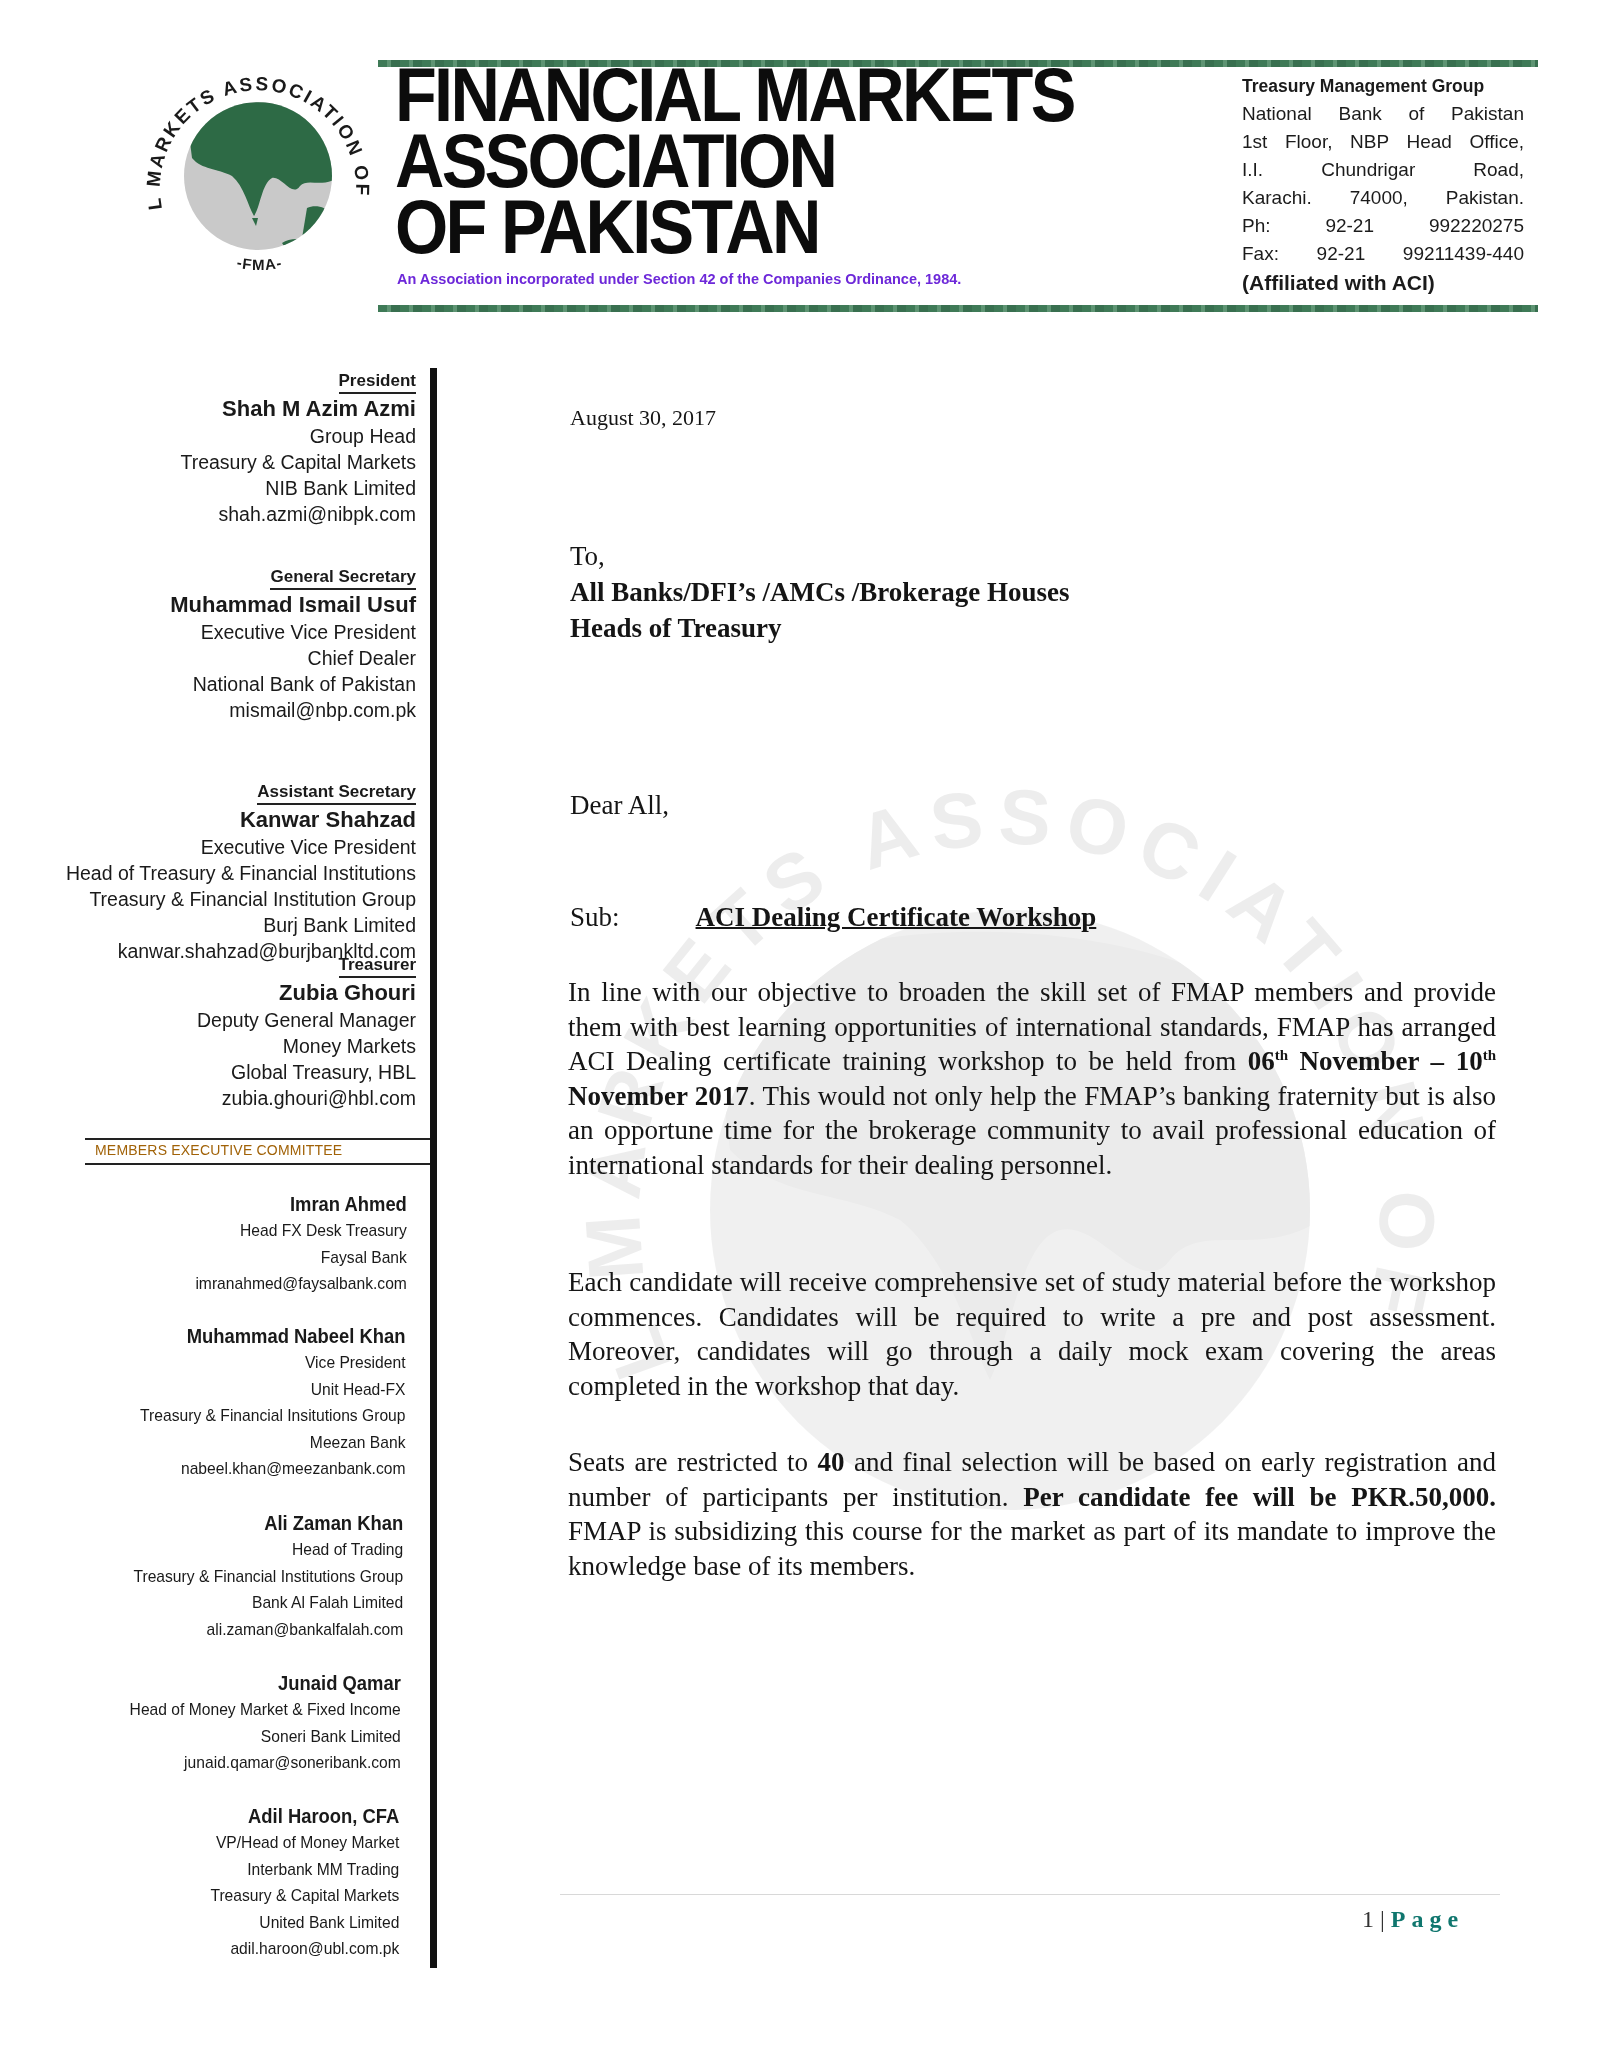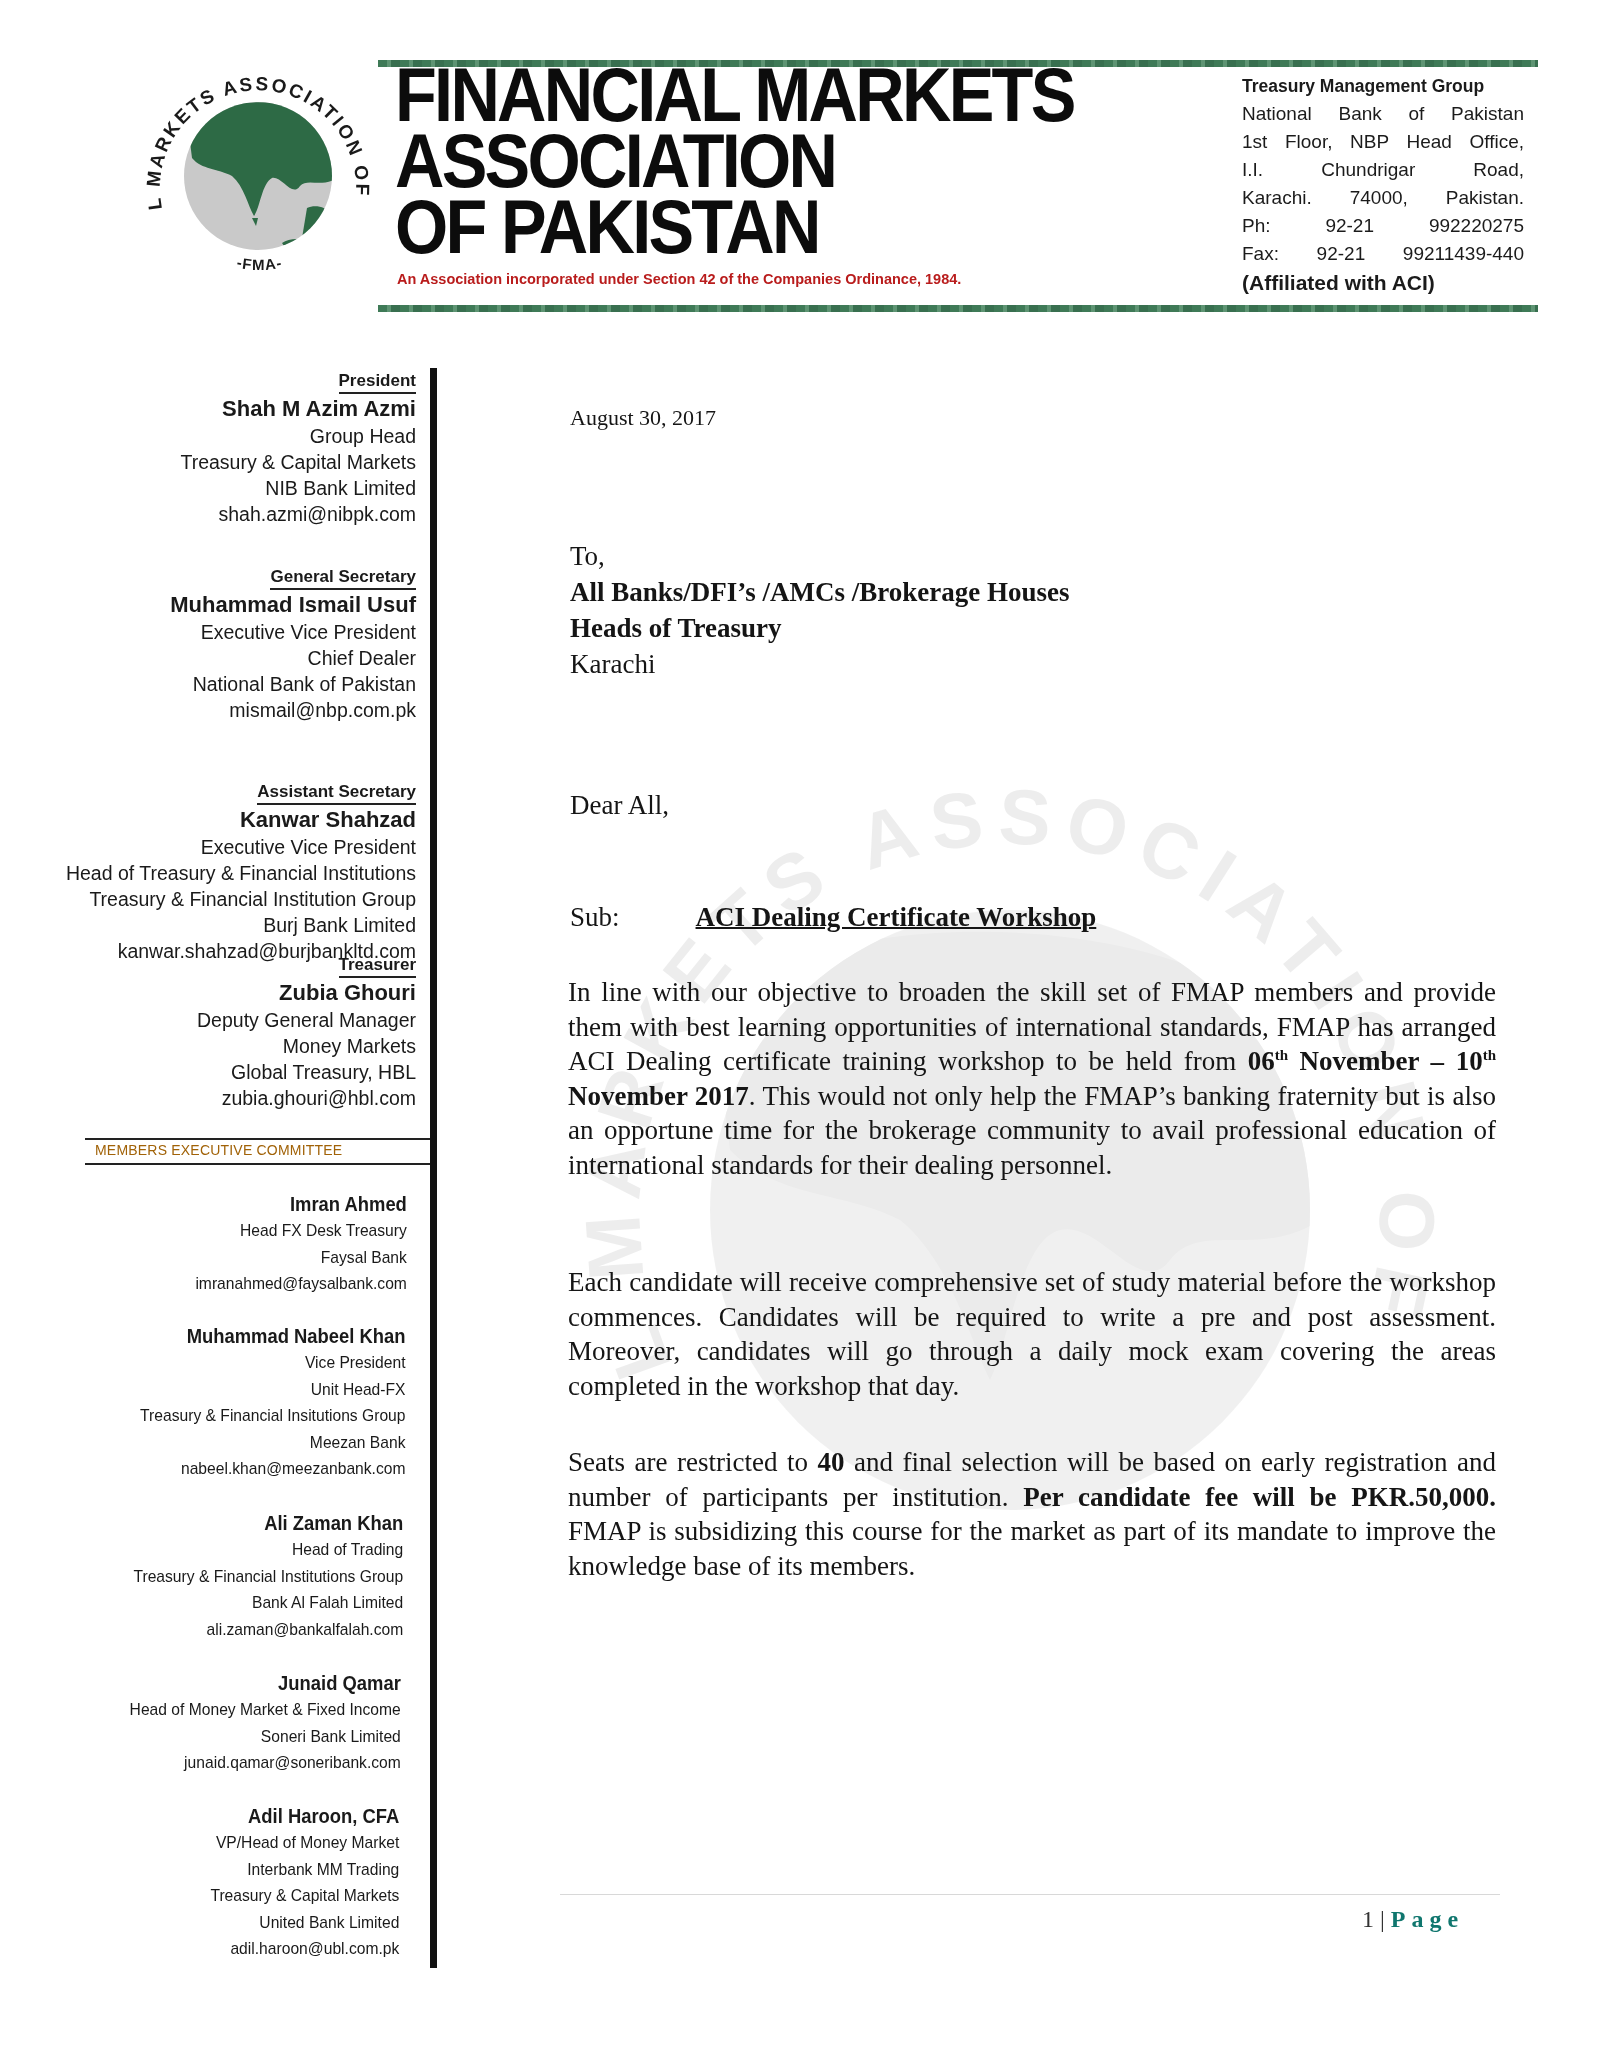--- a/index.html
+++ b/index.html
@@ -17,21 +17,21 @@
     }
     #logo { left: 132px; top: 58px; width: 250px; height: 220px; }
     .org-title {
       left: 395px; top: 62px; margin: 0;
       font-family: "Liberation Sans", sans-serif; font-weight: bold;
       font-size: 76px; line-height: 66px; letter-spacing: -3px;
       color: #0c0c0c; transform: scaleX(0.9); transform-origin: left top;
     }
     .org-title span { display: block; }
     .org-tagline {
-      left: 397px; top: 271px; font-size: 14.5px; font-weight: bold; color: #b91c1c;
+      left: 397px; top: 271px; font-size: 14.5px; font-weight: bold; color: #6d28d9;
     }
     .addr {
       left: 1242px; top: 72px; width: 282px; font-size: 19px; line-height: 28px; color: #1b1b1b;
     }
     .addr .line { display: block; text-align: justify; text-align-last: justify; white-space: nowrap; }
     .addr .group { font-weight: bold; font-size: 17.5px; text-align-last: left; }
     .addr .affil { font-weight: bold; font-size: 21px; text-align-last: left; margin-top: 1px; }
 
     
     .sidebar-bar { left: 430px; top: 368px; width: 7px; height: 1600px; background: #111; }
@@ -233,21 +233,20 @@
   <span class="detail">United Bank Limited</span>
   <span class="detail">adil.haroon@ubl.com.pk</span>
 </div>
 
 <div class="abs letter date">August 30, 2017</div>
 
 <div class="abs letter recipient">
   <span class="n">To,</span>
   <span class="b">All Banks/DFI’s /AMCs /Brokerage Houses</span>
   <span class="b">Heads of Treasury</span>
-  <span class="n">Karachi</span>
 </div>
 
 <div class="abs letter salutation">Dear All,</div>
 
 <div class="abs letter subject">
   <span>Sub:</span><span class="sub-title">ACI Dealing Certificate Workshop</span>
 </div>
 
 <p class="abs letter para p1"><span>In line with our objective to broaden the skill set of FMAP members and provide them with best learning opportunities of international standards, FMAP has arranged ACI Dealing certificate training workshop to be held from </span><b><span>06</span><sup>th</sup><span> November – </span><span>10</span><sup>th</sup><span> November 2017</span></b><span>. This would not only help the FMAP’s banking fraternity but is also an opportune time for the brokerage community to avail professional education of international standards for their dealing personnel.</span></p>
 

